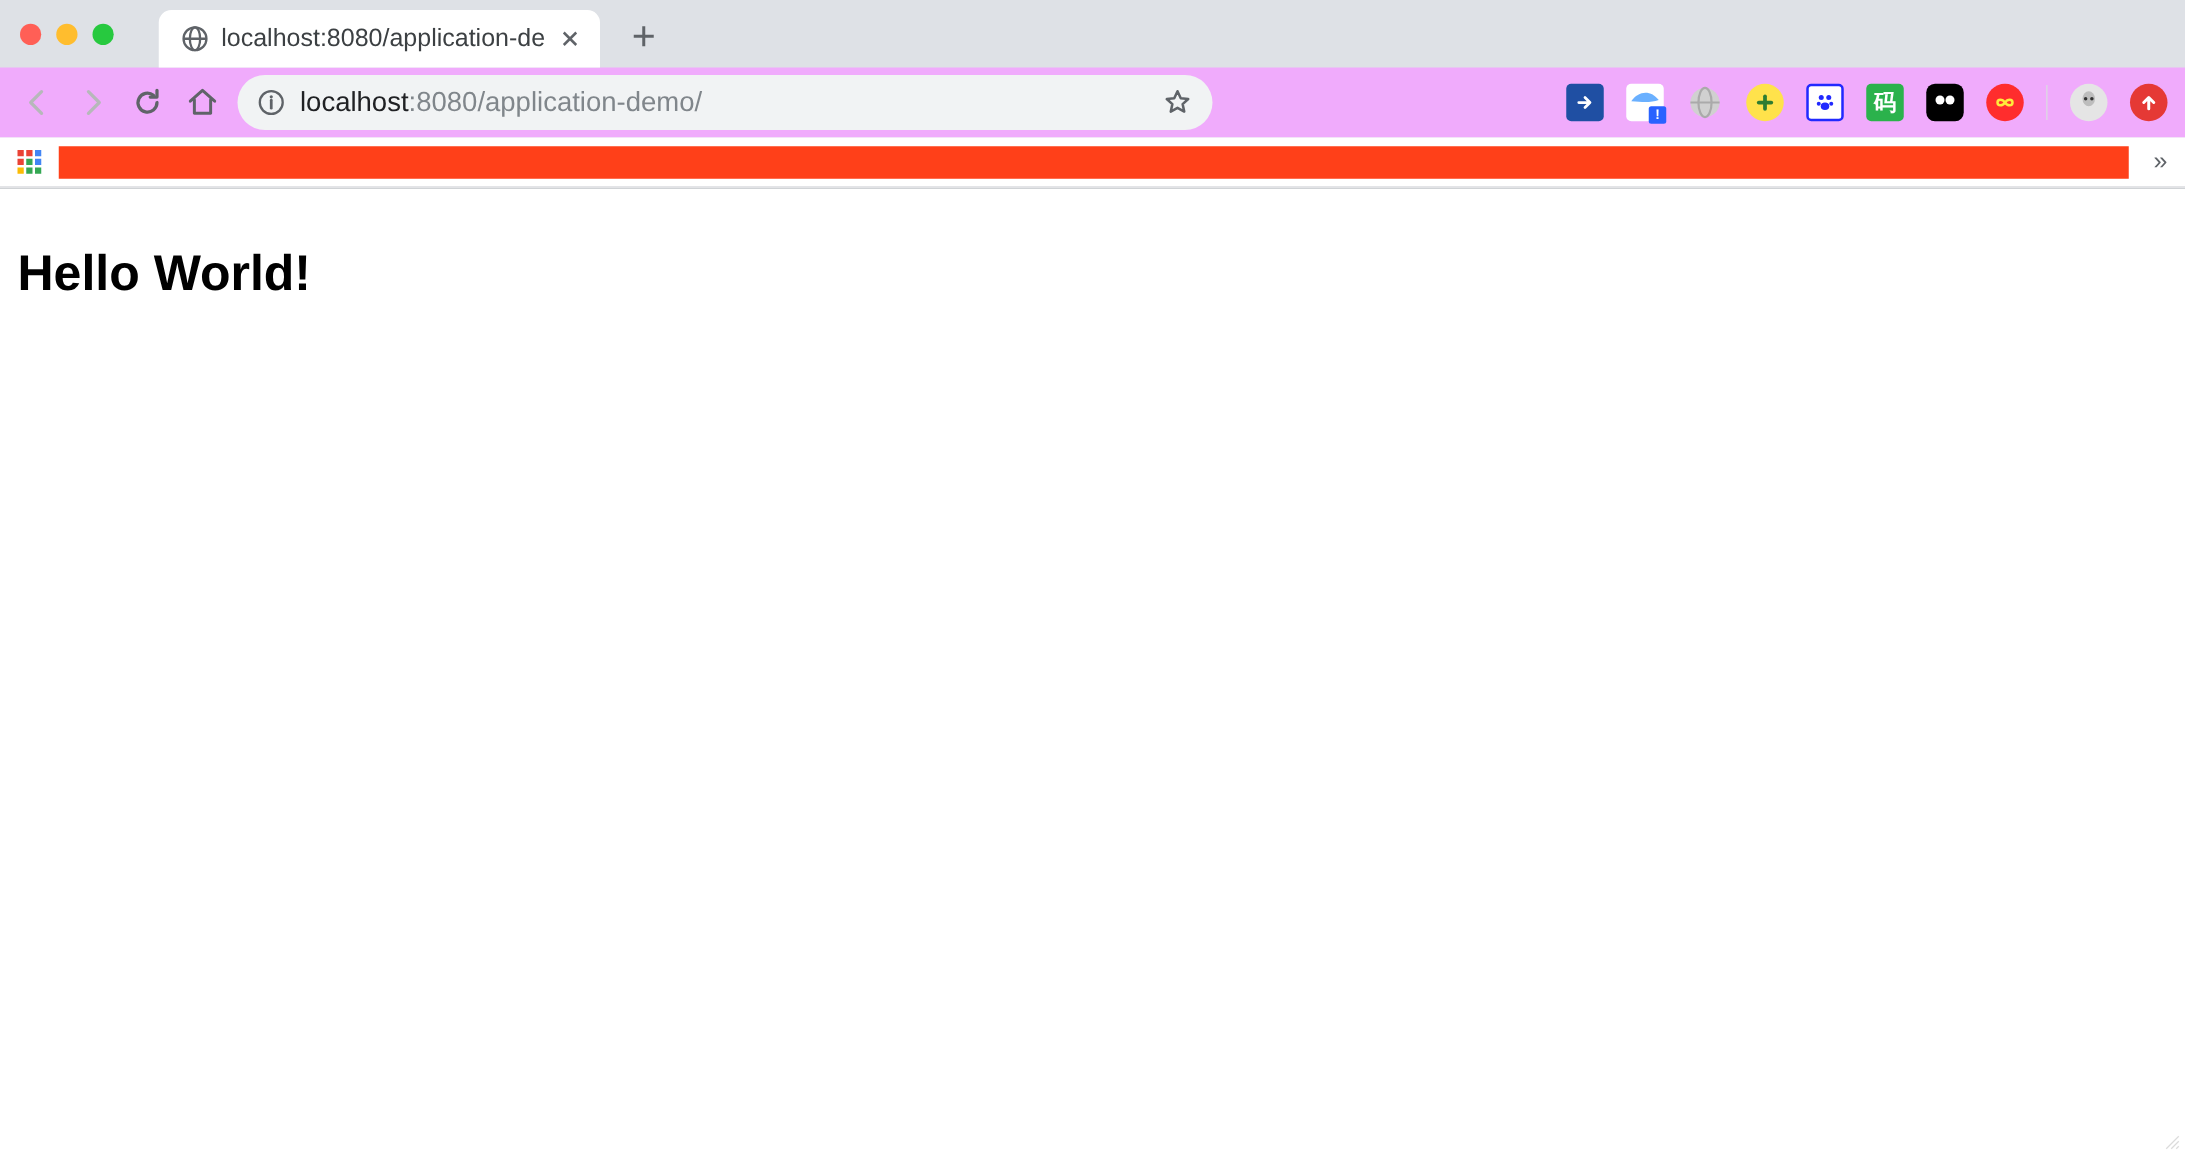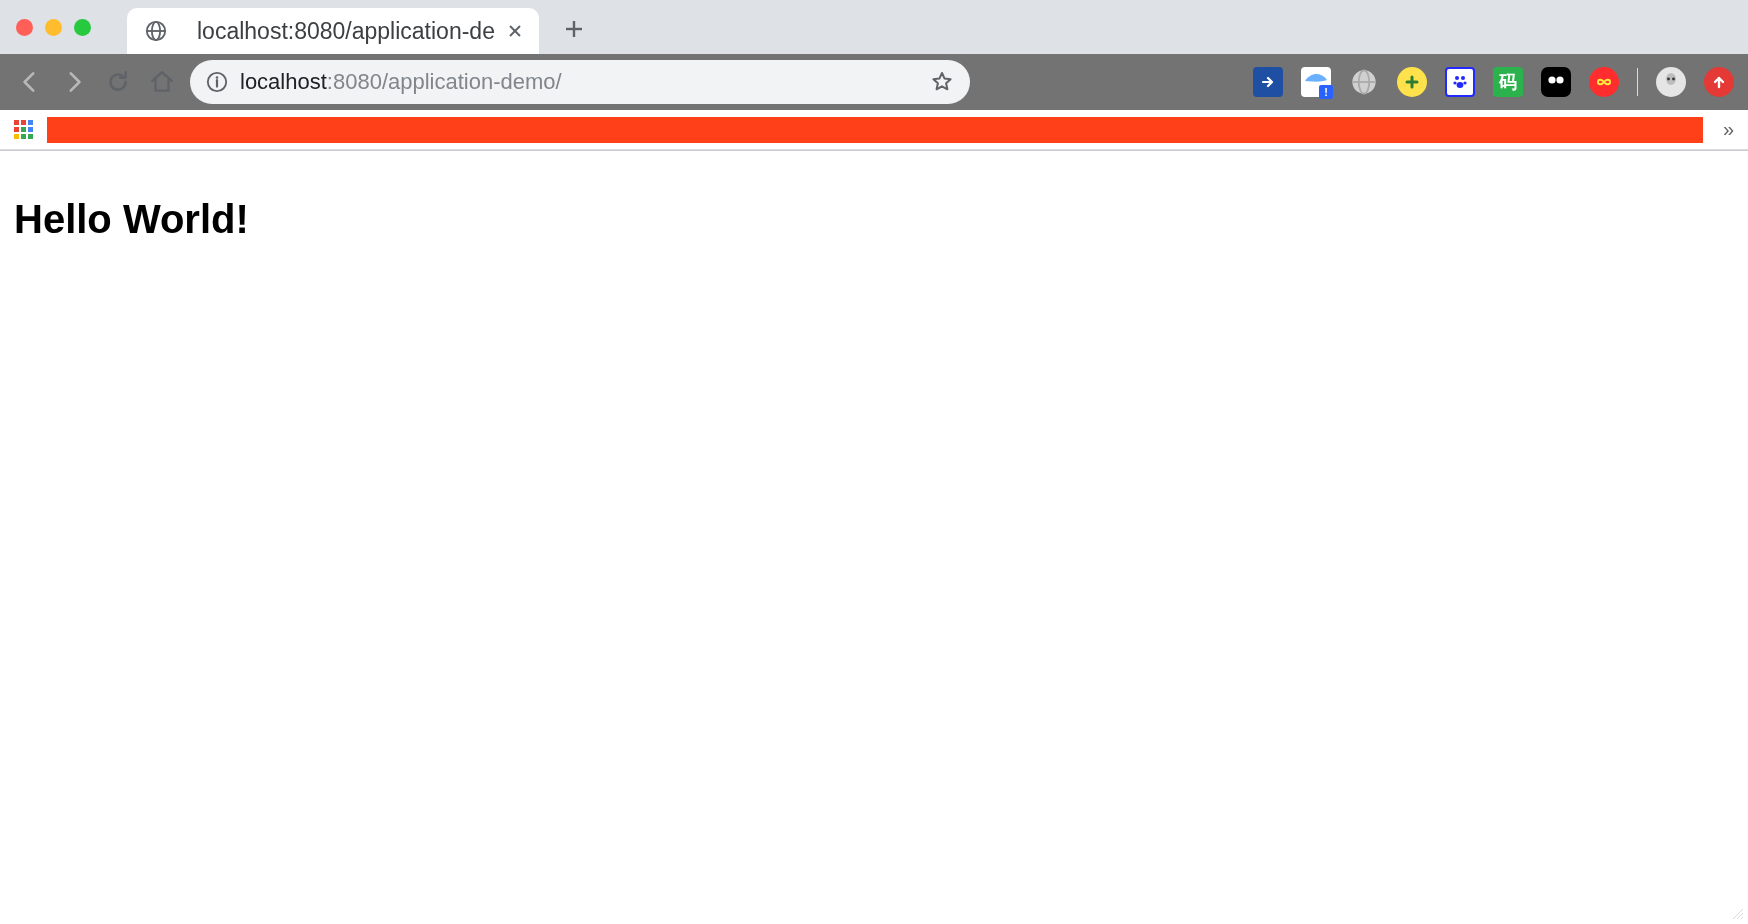--- a/index.html
+++ b/index.html
@@ -52,27 +52,26 @@
       gap: 10px;
     }
     .tab .favicon {
       width: 22px;
       height: 22px;
       display:flex;
       align-items:center;
       justify-content:center;
     }
     .tab-title {
-      font-size: 23px;
+      font-size: 20px;
       color: #3c4043;
       flex:1;
       white-space:nowrap;
       overflow:hidden;
       text-overflow:clip;
-      margin-left:20px;
     }
     .tab-close {
       width:20px;
       height:20px;
       display:flex;
       align-items:center;
       justify-content:center;
       color:#5f6368;
       font-size:20px;
       line-height:1;
@@ -85,21 +84,21 @@
       align-items:center;
       justify-content:center;
       color:#5f6368;
       font-size:26px;
       margin-top:4px;
     }
     
     .toolbar {
       display:flex;
       align-items:center;
-      background:#737373;
+      background:#f0abfc;
       height:56px;
       padding:0 14px;
       gap:12px;
     }
     .nav-btn {
       width:32px;
       height:32px;
       display:flex;
       align-items:center;
       justify-content:center;

